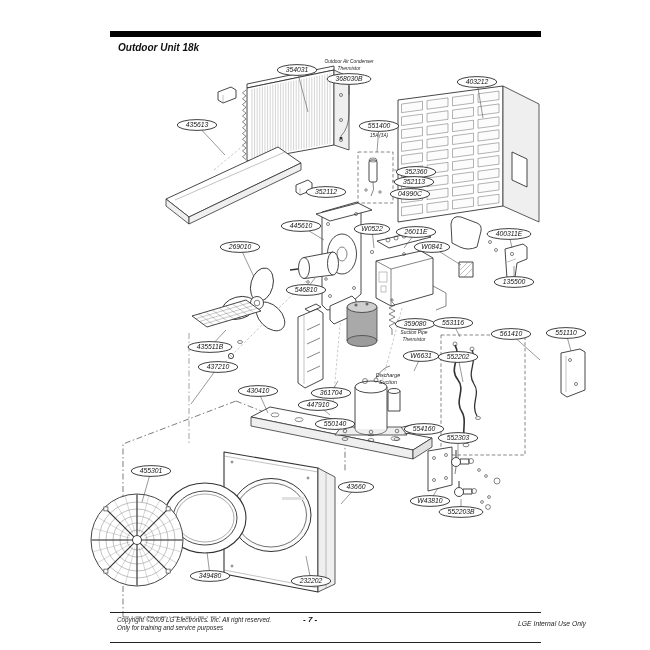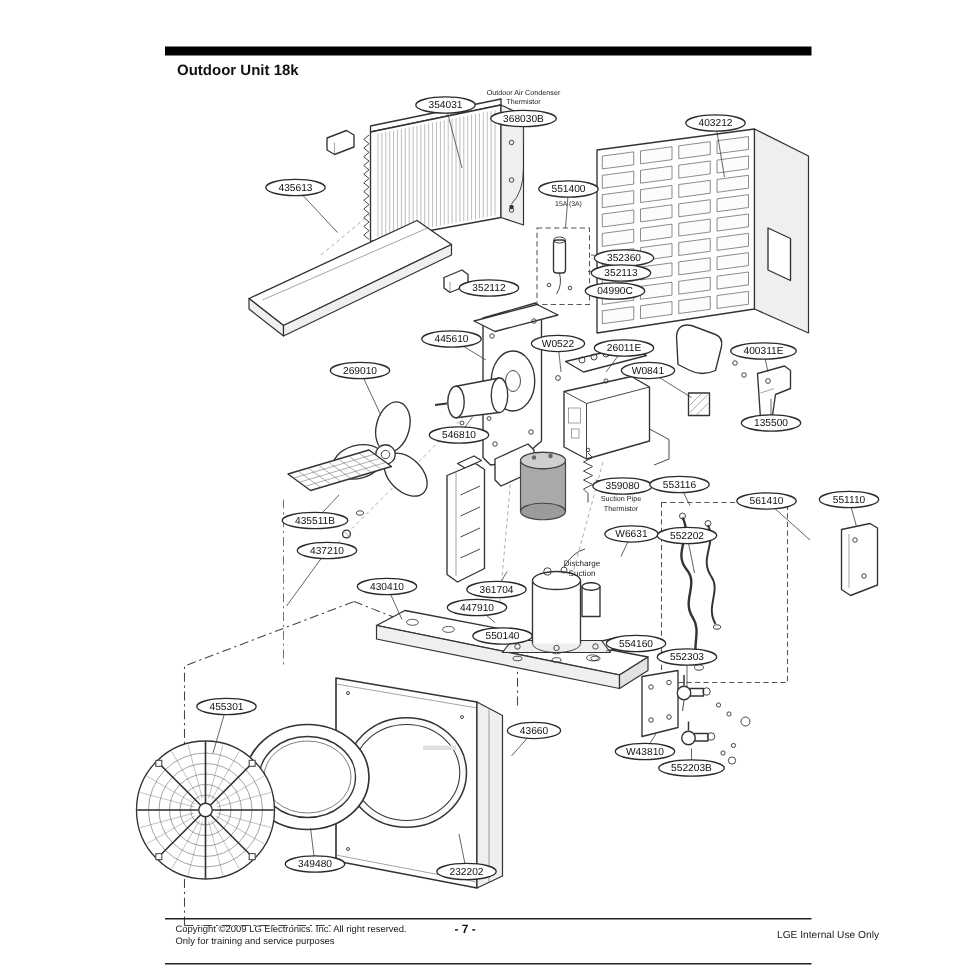--- a/index.html
+++ b/index.html
@@ -1,17 +1,17 @@
 <!DOCTYPE html>
 <html><head>
 <meta charset="utf-8">
 <style>
   html,body{margin:0;padding:0;background:#fff;}
   .page{position:relative;width:650px;height:650px;background:#fff;overflow:hidden;
-        font-family:"Liberation Sans",sans-serif;}
+        font-family:"Liberation Sans",sans-serif;font-style:italic;}
   .top-bar{position:absolute;left:110px;top:31px;width:431px;height:6px;background:#000;}
   .page-title{position:absolute;left:118px;top:42px;font-size:10px;font-weight:bold;color:#111;}
   #diagram{position:absolute;left:0;top:0;}
   .rule{position:absolute;left:110px;width:431px;height:1px;background:#222;}
   .rule-top{top:612px;}
   .rule-bottom{top:642px;}
   .copyright{position:absolute;left:117px;top:616px;font-size:6.3px;line-height:8px;color:#222;width:230px;}
   .page-num{position:absolute;left:303px;top:615px;font-size:8px;font-weight:bold;color:#111;}
   .internal-use{position:absolute;left:518px;top:620px;font-size:6.8px;color:#222;}
 

